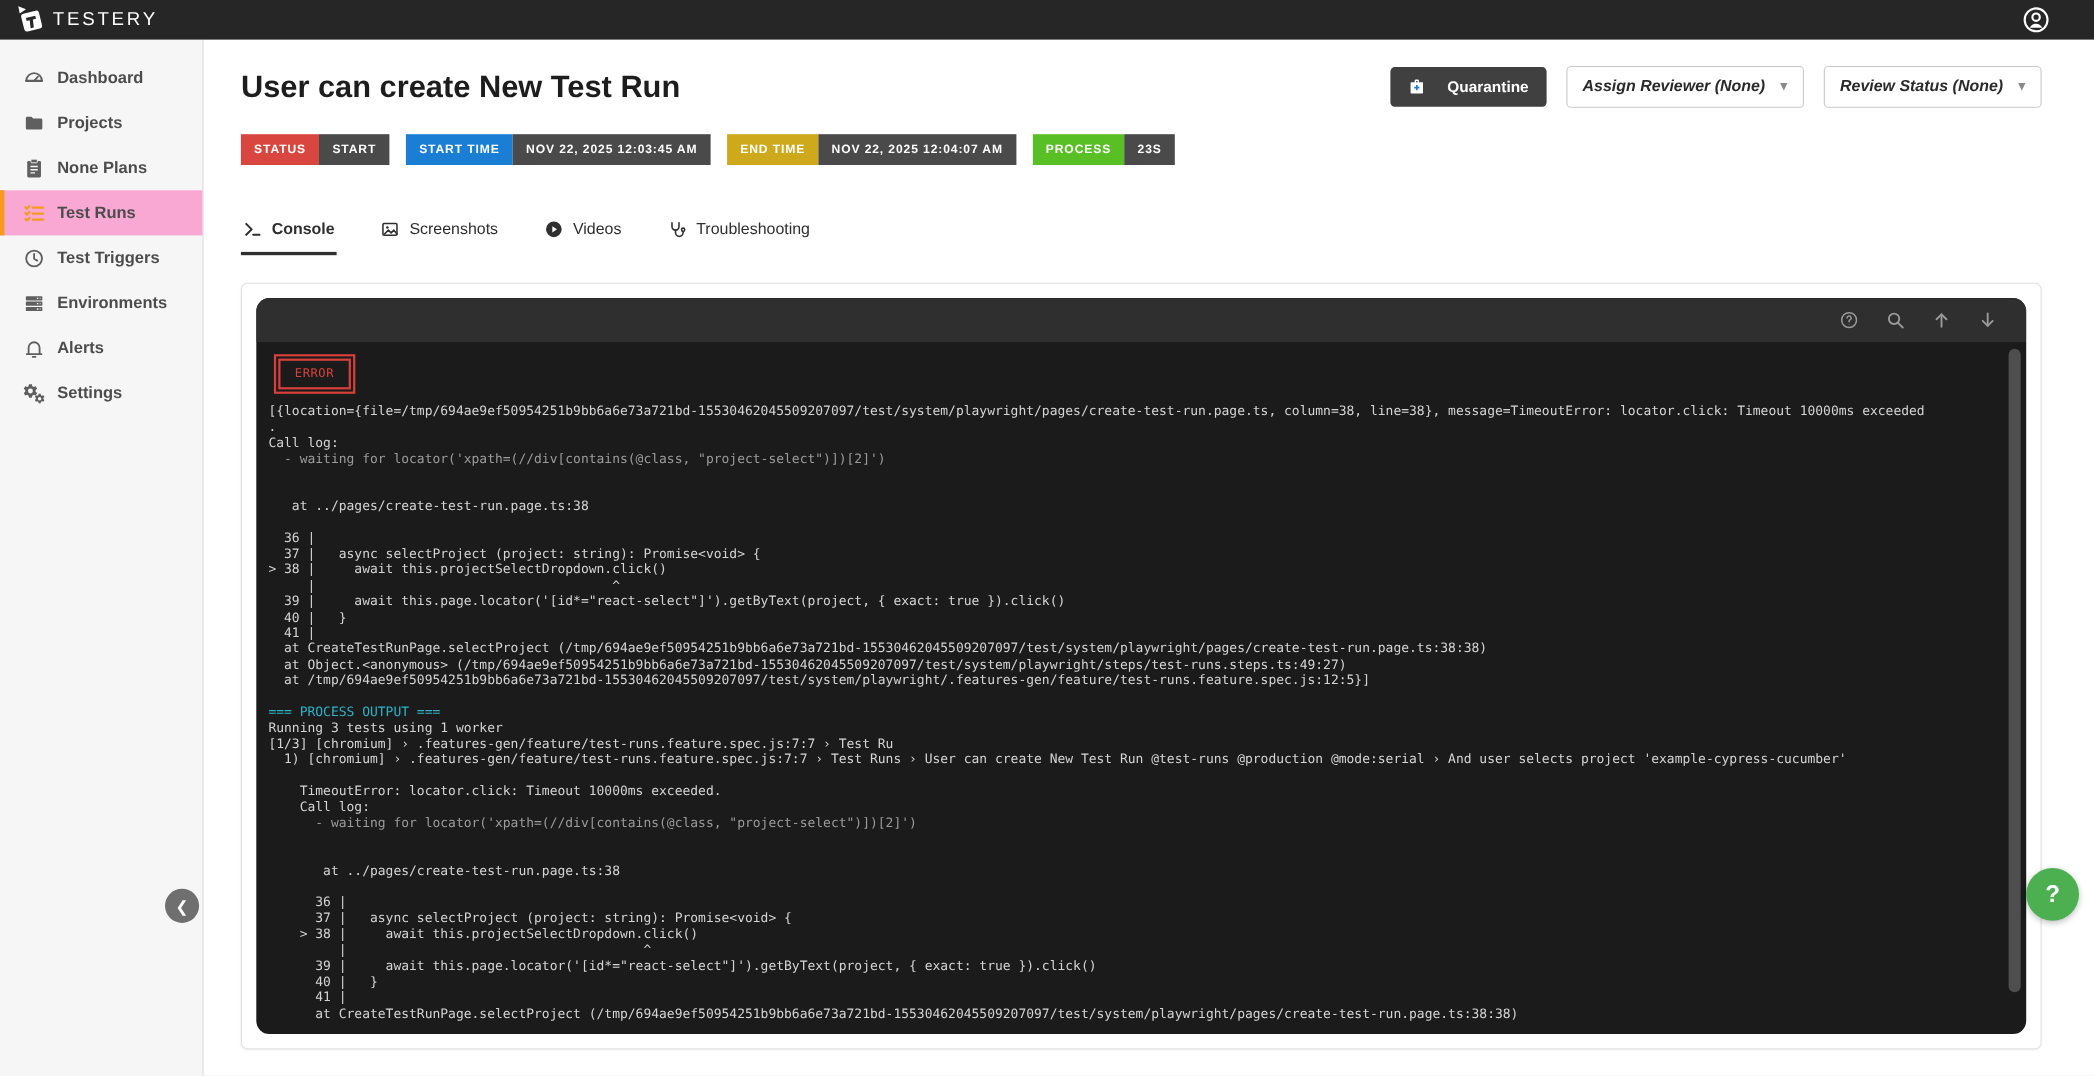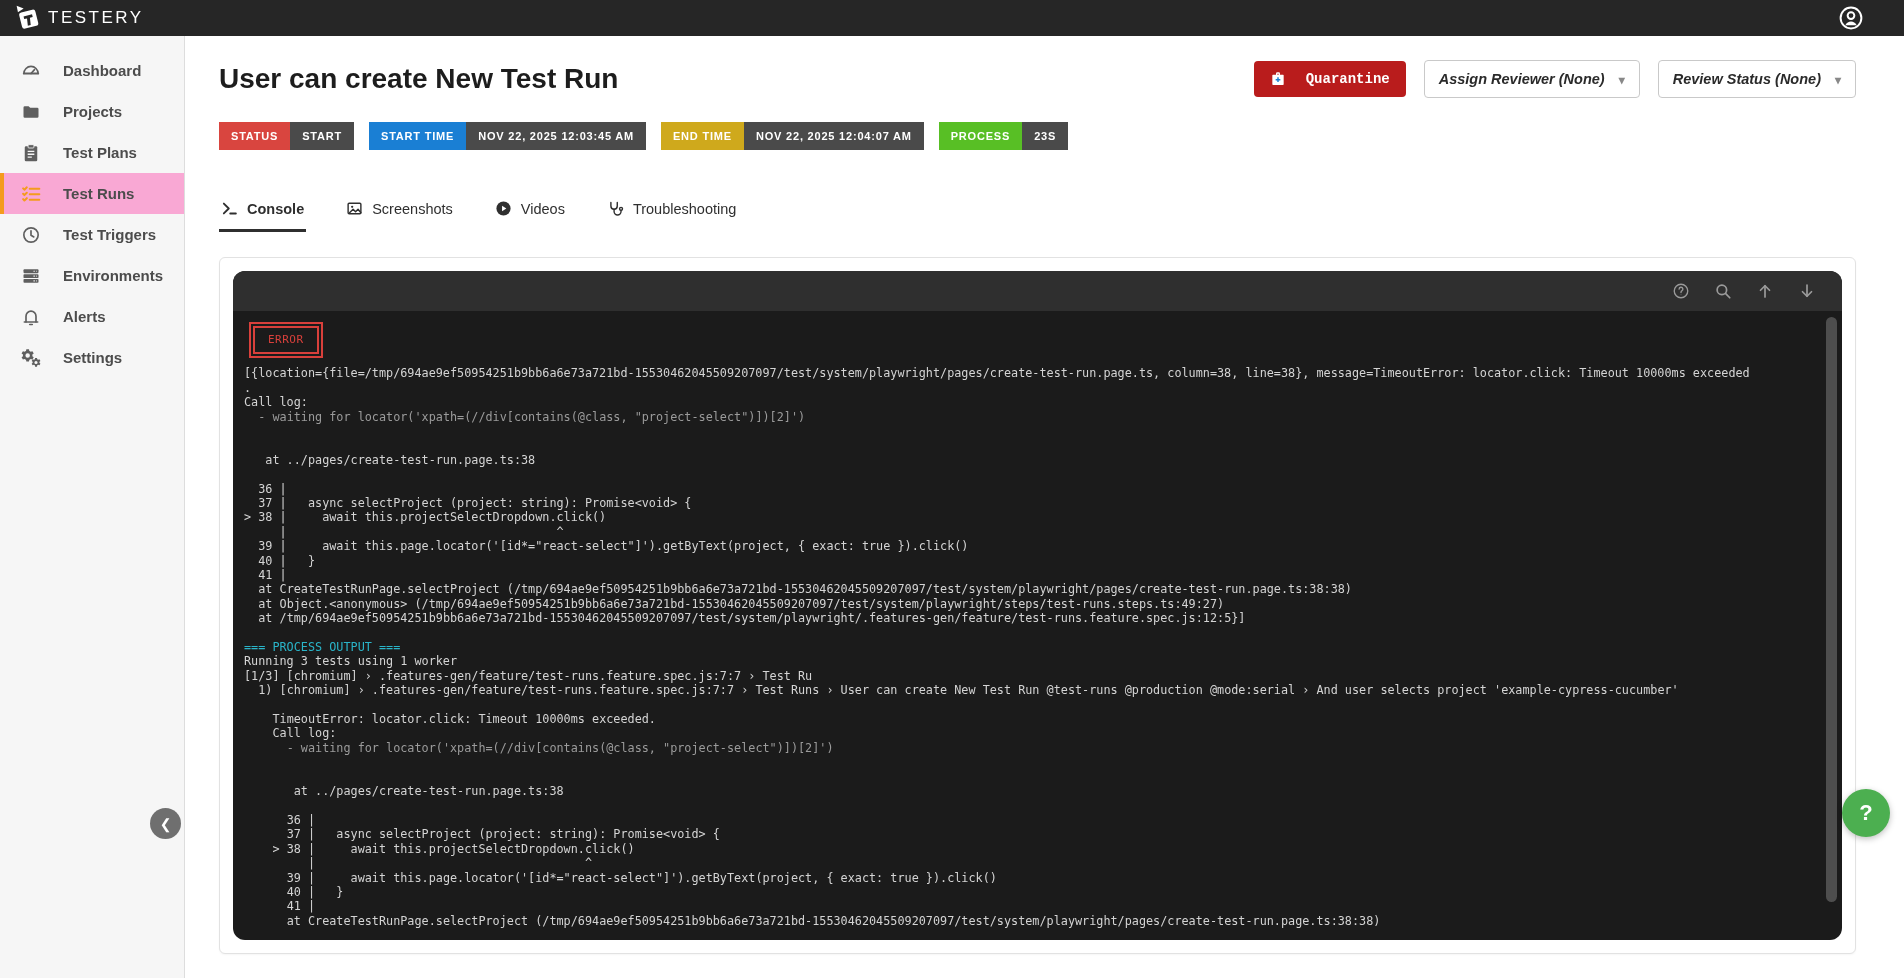--- a/index.html
+++ b/index.html
@@ -14,42 +14,42 @@
   .brand-mark { width:28px; height:28px; display:inline-flex; }
   .brand-name { color:#fff; font-size:17px; letter-spacing:2.5px; font-weight:400; }
   .topbar-right { margin-left:auto; display:flex; align-items:center; }
   .avatar-btn { width:26px; height:26px; color:#fff; cursor:pointer; margin-right:26px; }
   .avatar-btn svg { width:100%; height:100%; }
 
   
   .app { display:flex; height:942px; }
   .sidebar { position:relative; width:185px; background:#f6f6f6; border-right:1px solid #ddd;
              padding-top:14px; flex:none; }
-  .side-item { position:relative; height:41px; display:flex; align-items:center; gap:22px;
+  .side-item { position:relative; height:41px; display:flex; align-items:center; gap:11px;
                padding-left:21px; color:#4c4c4c; font-size:15px; font-weight:700; cursor:pointer; }
   .side-item .side-icon { width:20px; height:20px; color:#5f5f5f; display:inline-flex; flex:none; }
   .side-item .side-icon svg { width:100%; height:100%; }
   .side-item.active { background:#f9a8d4; }
   .side-item.active::before { content:""; position:absolute; left:0; top:0; bottom:0; width:4px; background:#f49b1d; }
   .side-item.active .side-icon { color:#f49b1d; }
   .collapse-btn { position:absolute; left:150px; bottom:6px; width:31px; height:31px; border-radius:50%;
                   background:#6f6f6f; color:#fff; border:none; display:flex; align-items:center;
                   justify-content:center; font-size:14px; cursor:pointer; }
 
   .main { position:relative; flex:1; padding:24px 48px 0 34px; overflow:hidden; }
 
   
   .header-row { display:flex; align-items:center; }
   .page-title { font-size:28px; font-weight:700; color:#1d1d1d; }
   .actions { margin-left:auto; display:flex; align-items:center; gap:18px; }
-  .btn-quarantine { display:flex; align-items:center; gap:20px; background:#b91c1c; color:#fff;
+  .btn-quarantine { display:flex; align-items:center; gap:20px; background:#404040; color:#fff;
                     border:none; border-radius:4px; padding:10px 16px; font-size:14px; font-weight:700;
-                    cursor:pointer;font-family:Liberation Mono, monospace; }
+                    cursor:pointer; }
   .btn-quarantine .q-icon { width:16px; height:16px; display:inline-flex; }
-  .dropdown { display:flex; align-items:flex-end; gap:14px; background:#fff; border:1px solid #c9c9c9;
+  .dropdown { display:flex; align-items:flex-start; gap:14px; background:#fff; border:1px solid #c9c9c9;
               border-radius:4px; padding:10px 14px; font-size:14.5px; font-weight:700; font-style:italic;
               color:#2a2a2a; cursor:pointer; }
   .dropdown .caret { font-style:normal; color:#888; font-size:12px; }
 
   
   .badges-row { display:flex; gap:15px; margin-top:24px; }
   .badge { display:flex; font-size:11px; font-weight:700; letter-spacing:0.8px; color:#fff; }
   .badge span { padding:8px 12px; white-space:nowrap; }
   .badge .badge-value { background:#4a4a4a; }
 
@@ -139,21 +139,21 @@
         </div>
 
         <div class="side-item">
           <span class="side-icon">
             <svg viewBox="0 0 24 24">
               <path d="M6 4h12a1.5 1.5 0 0 1 1.5 1.5v15A1.5 1.5 0 0 1 18 22H6a1.5 1.5 0 0 1-1.5-1.5v-15A1.5 1.5 0 0 1 6 4z" fill="currentColor"></path>
               <rect x="8.5" y="2" width="7" height="4" rx="1" fill="currentColor" stroke="#f6f6f6"></rect>
               <path d="M8 10h8M8 13.5h8M8 17h5" stroke="#f6f6f6" stroke-width="1.6"></path>
             </svg>
           </span>
-          <span>Test Plans</span>
+          <span>None Plans</span>
         </div>
 
         <div class="side-item active">
           <span class="side-icon">
             <svg viewBox="0 0 24 24" fill="none" stroke="currentColor" stroke-width="2.4" stroke-linecap="round" stroke-linejoin="round">
               <path d="M2.5 5.2l1.6 1.6L7 4"></path>
               <path d="M2.5 11.7l1.6 1.6L7 10.5"></path>
               <path d="M2.5 18.2l1.6 1.6L7 17"></path>
               <path d="M10.5 5.8H22M10.5 12.3H22M10.5 18.8H22"></path>
             </svg>

